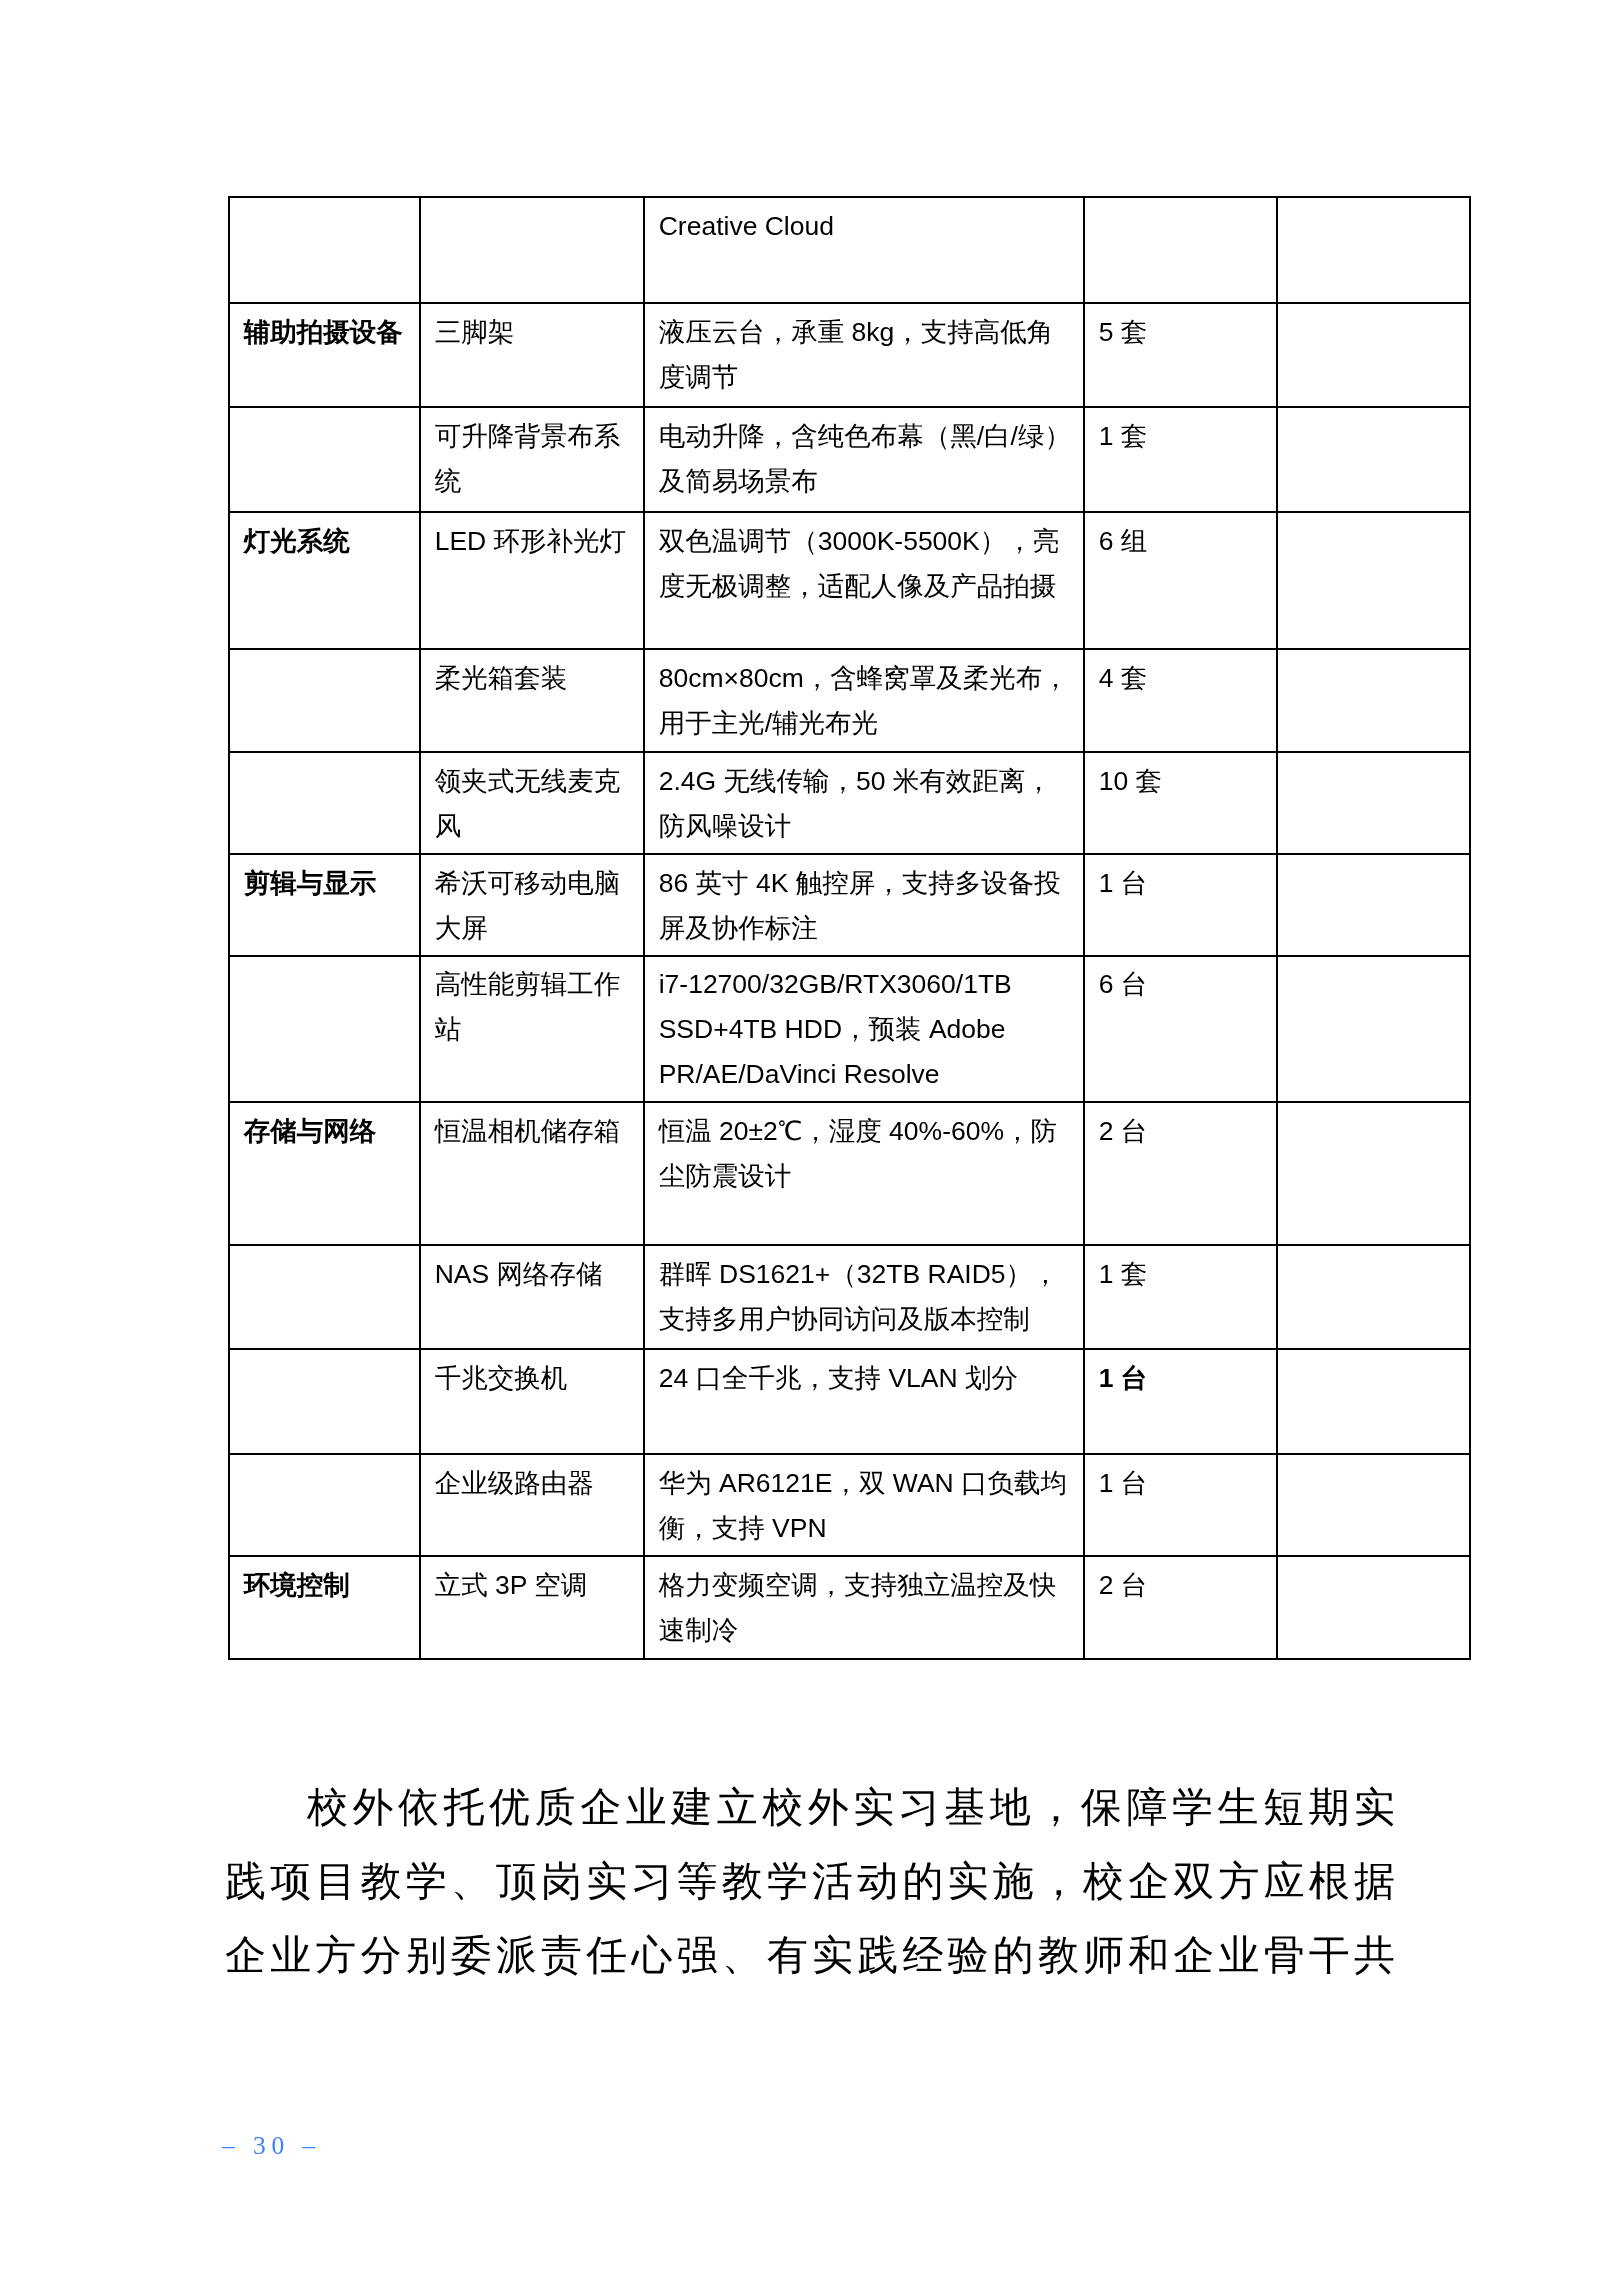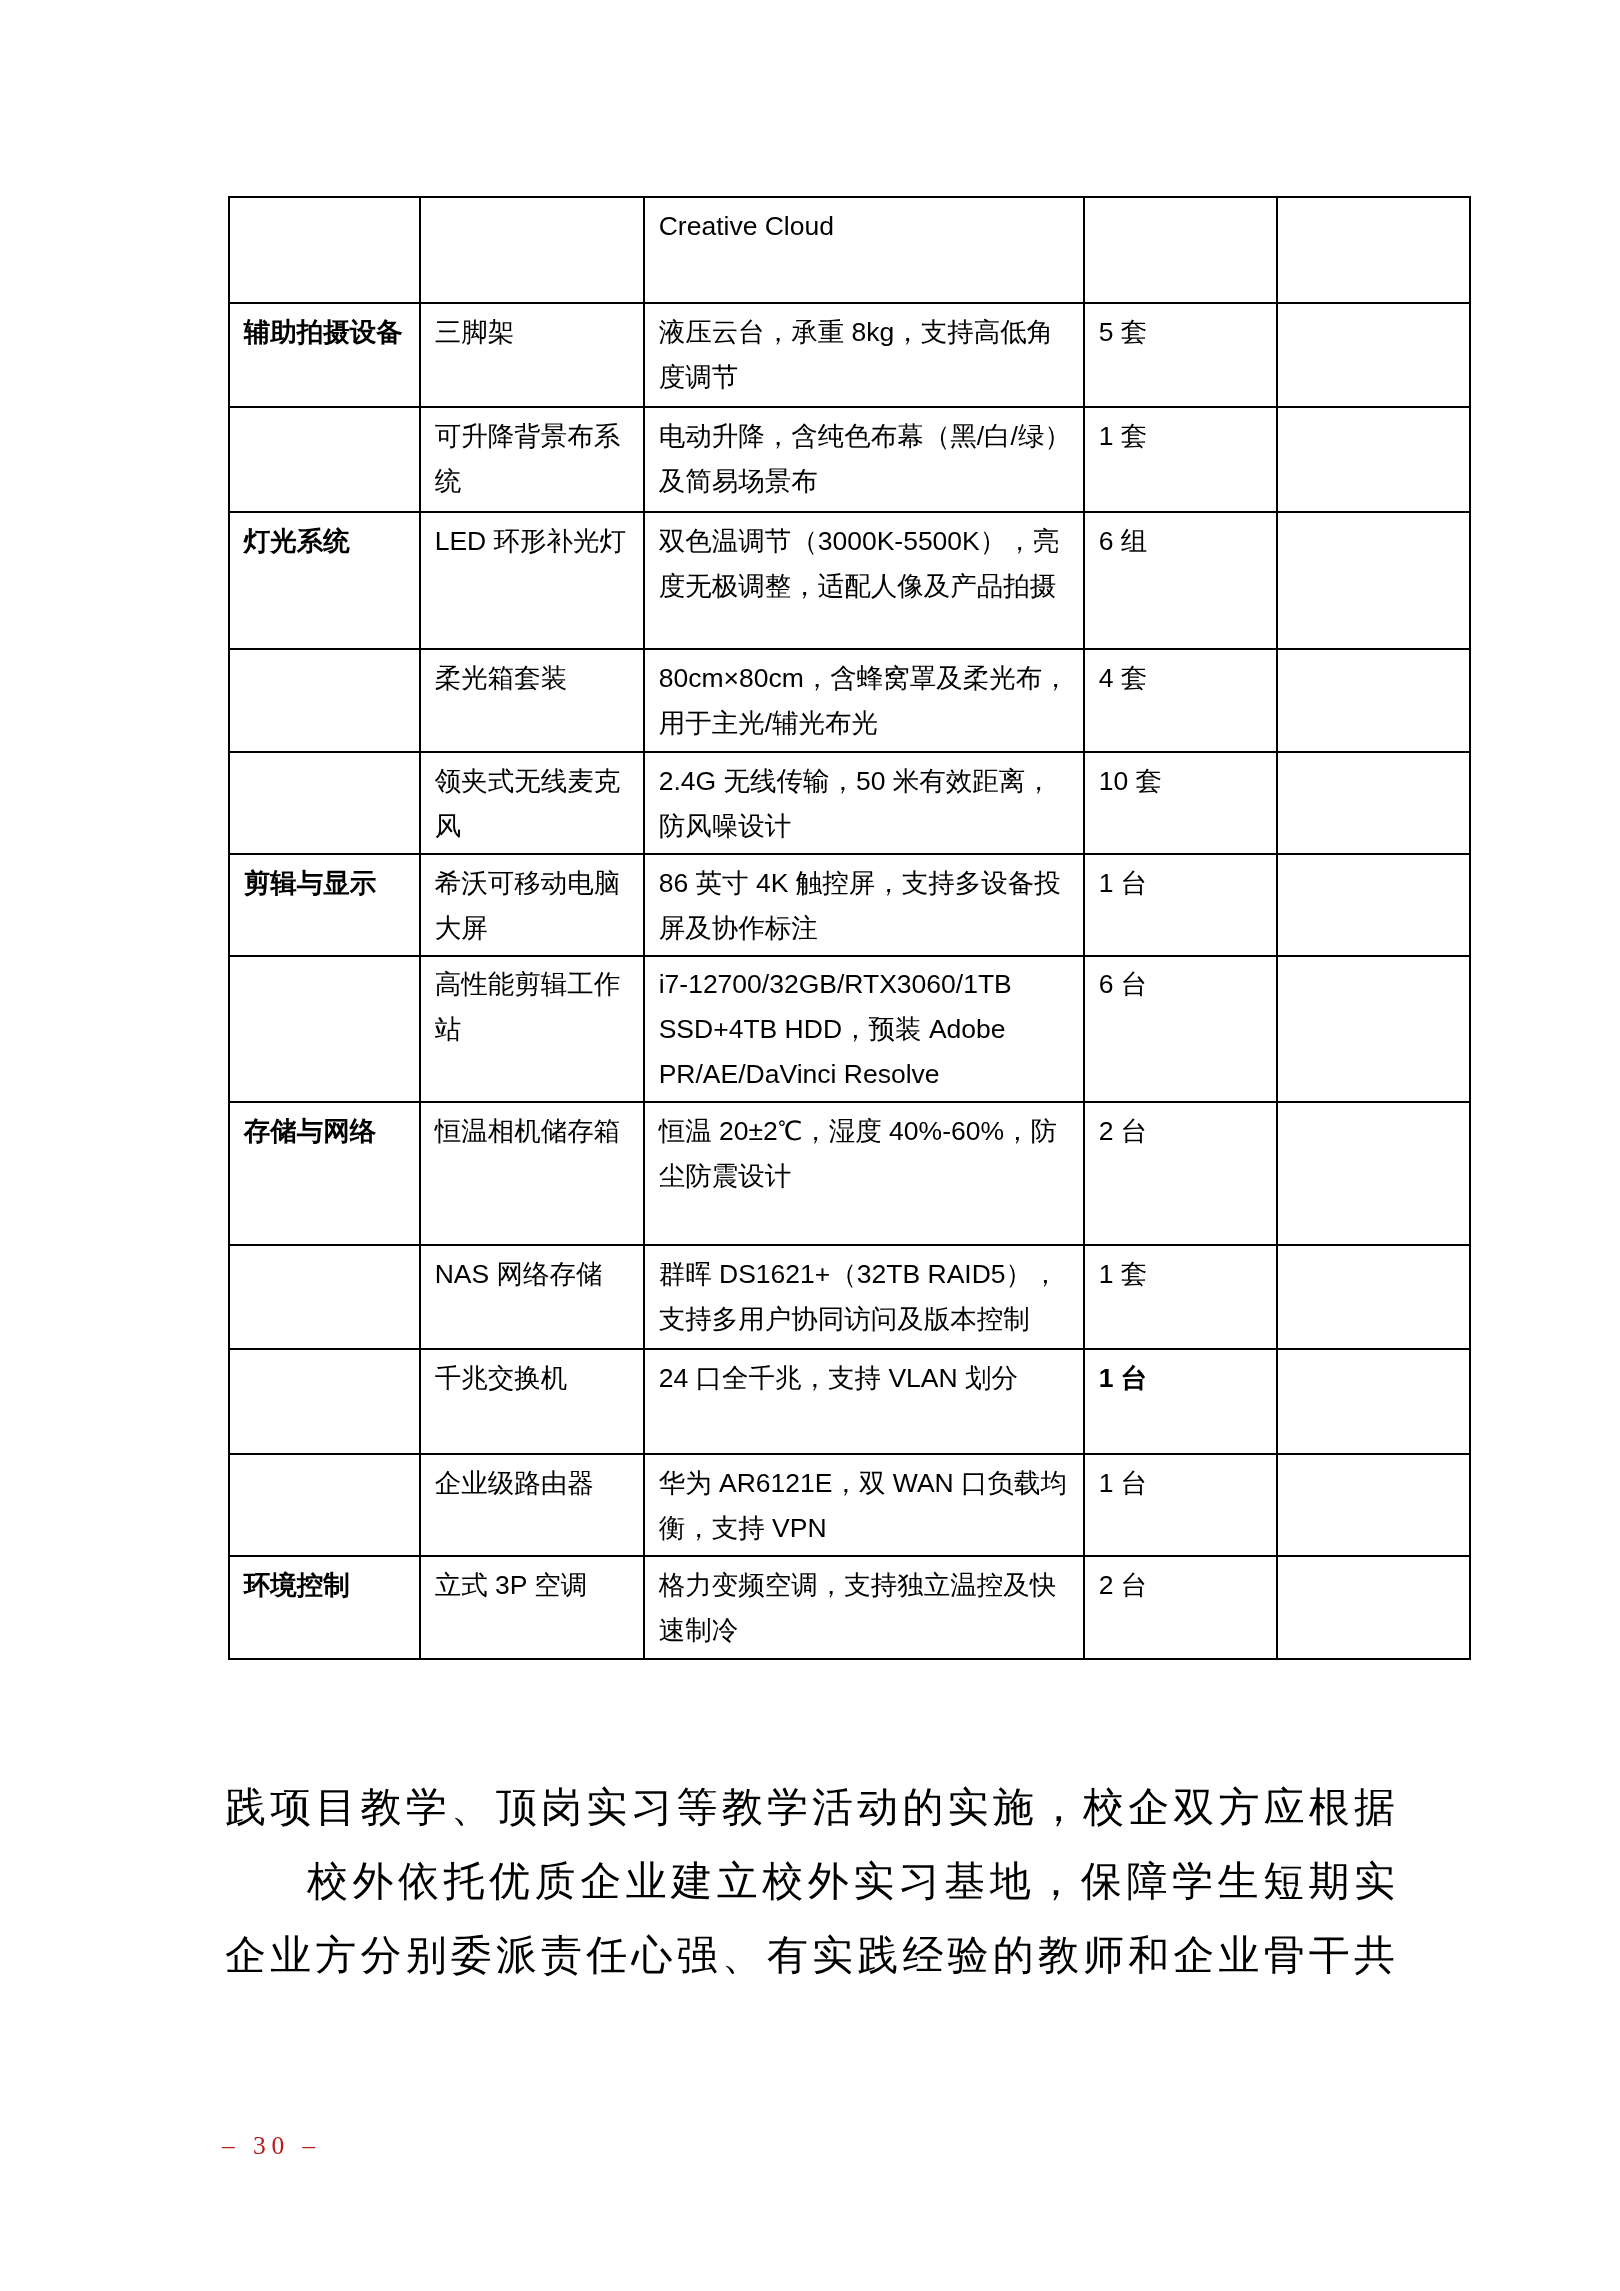--- a/index.html
+++ b/index.html
@@ -58,21 +58,21 @@
     line-height:74px;height:74px;
     text-align:justify;text-align-last:justify;
     white-space:nowrap; 
   }
   .body-line.indent{text-indent:2em;}
 
   
   .page-num{
     position:absolute;left:222px;top:2131px;
     font-family:"Liberation Serif",serif;
-    font-size:25.5px;letter-spacing:5.9px;color:#b91c1c;
+    font-size:25.5px;letter-spacing:5.9px;color:#3b82f6;
   }
 </style>
 </head>
 <body>
 
 <div class="doc-page">
 
   <table class="equip">
     <colgroup>
       <col style="width:191px">
@@ -170,21 +170,21 @@
         <td class="c-cat">环境控制</td>
         <td class="c-name">立式 3P 空调</td>
         <td class="c-spec">格力变频空调，支持独立温控及快速制冷</td>
         <td class="c-qty">2 台</td>
         <td class="c-note"></td>
       </tr>
     </tbody>
   </table>
 
   <div class="body-text">
+    <div class="body-line indent">校外依托优质企业建立校外实习基地，保障学生短期实</div>
     <div class="body-line">践项目教学、顶岗实习等教学活动的实施，校企双方应根据</div>
-    <div class="body-line indent">校外依托优质企业建立校外实习基地，保障学生短期实</div>
     <div class="body-line">企业方分别委派责任心强、有实践经验的教师和企业骨干共</div>
   </div>
 
   <div class="page-num">– 30 –</div>
 
 </div>
 
 
 </body></html>

